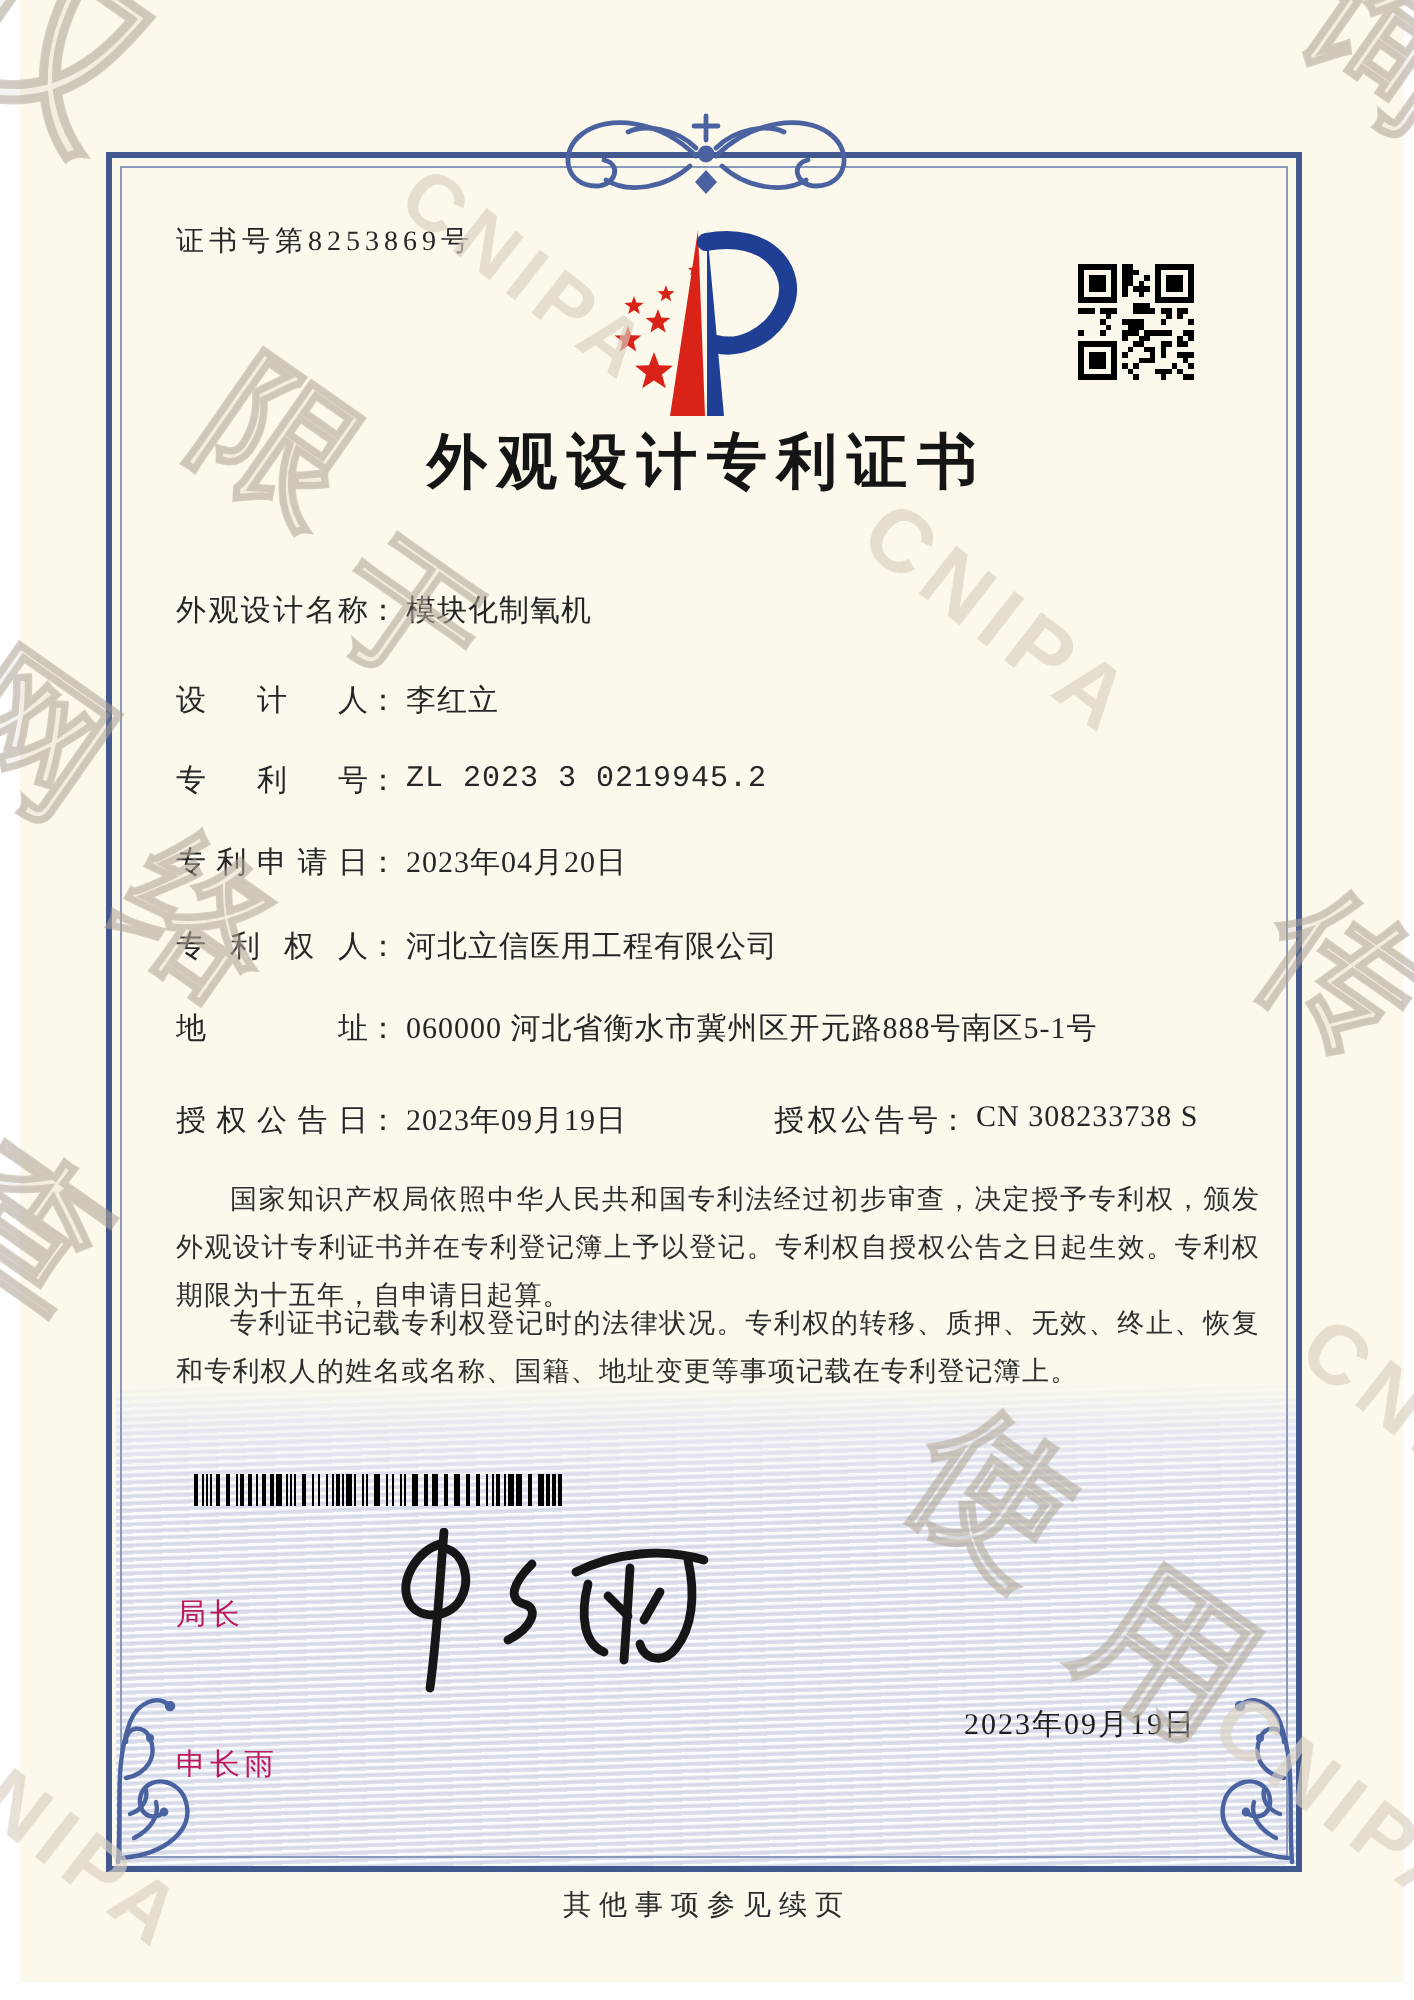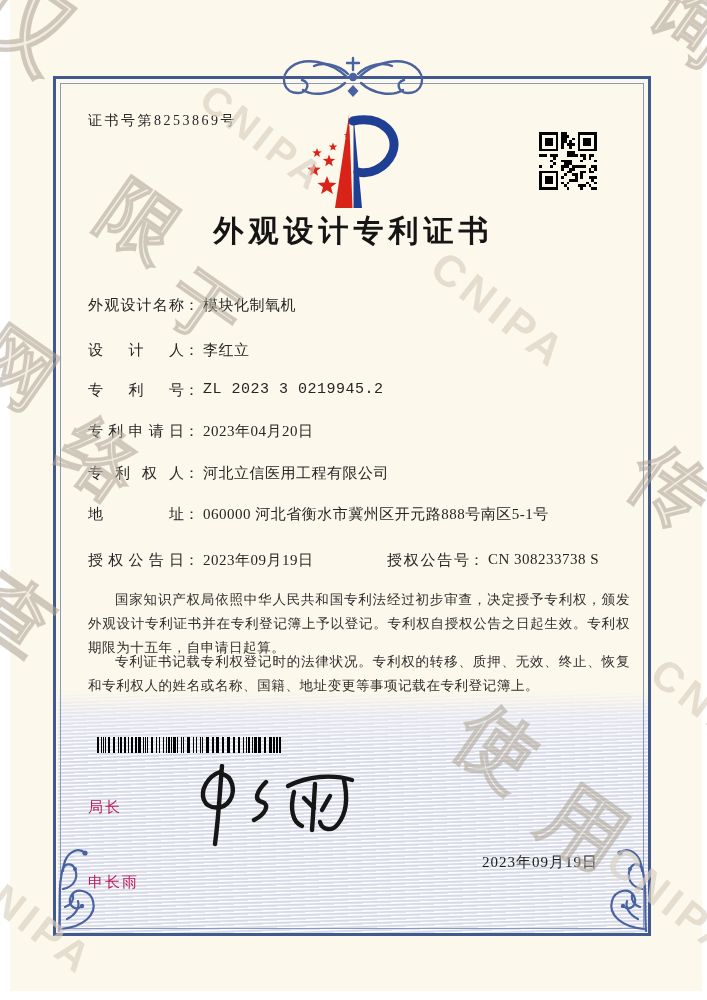--- a/index.html
+++ b/index.html
@@ -301,20 +301,21 @@
       <path d="M80,18 C70,28 68,36 76,38 C84,40 80,50 68,56"></path>
       <path d="M102,22 C122,12 146,10 166,16"></path>
       <path d="M108,28 C104,44 106,58 116,62"></path>
       <path d="M158,16 C162,34 160,50 152,60 C146,68 136,66 134,58"></path>
       <path d="M129,20 C128,38 127,52 126,66"></path>
       <path d="M118,34 L128,44 M144,32 L136,46"></path>
     </g>
   </svg>
 
   <div id="issueDate" class="content">2023年09月19日</div>
+  <div id="footNote" class="content">其他事项参见续页</div>
 
   <div id="wmLayer">
       <div class="wm-char" style="left: -26px; top: -30px; font-size: 100px;">仅</div>
       <div class="wm-char" style="left: 102px; top: 184px; font-size: 76px;">限</div>
       <div class="wm-char" style="left: 168px; top: 274px; font-size: 70px;">于</div>
       <div class="wm-char" style="left: -22px; top: 330px; font-size: 76px;">网</div>
       <div class="wm-char" style="left: 62px; top: 422px; font-size: 76px;">络</div>
       <div class="wm-char" style="left: -24px; top: 576px; font-size: 76px;">查</div>
       <div class="wm-char" style="left: 652px; top: -18px; font-size: 80px;">询</div>
       <div class="wm-char" style="left: 632px; top: 448px; font-size: 76px;">传</div>

